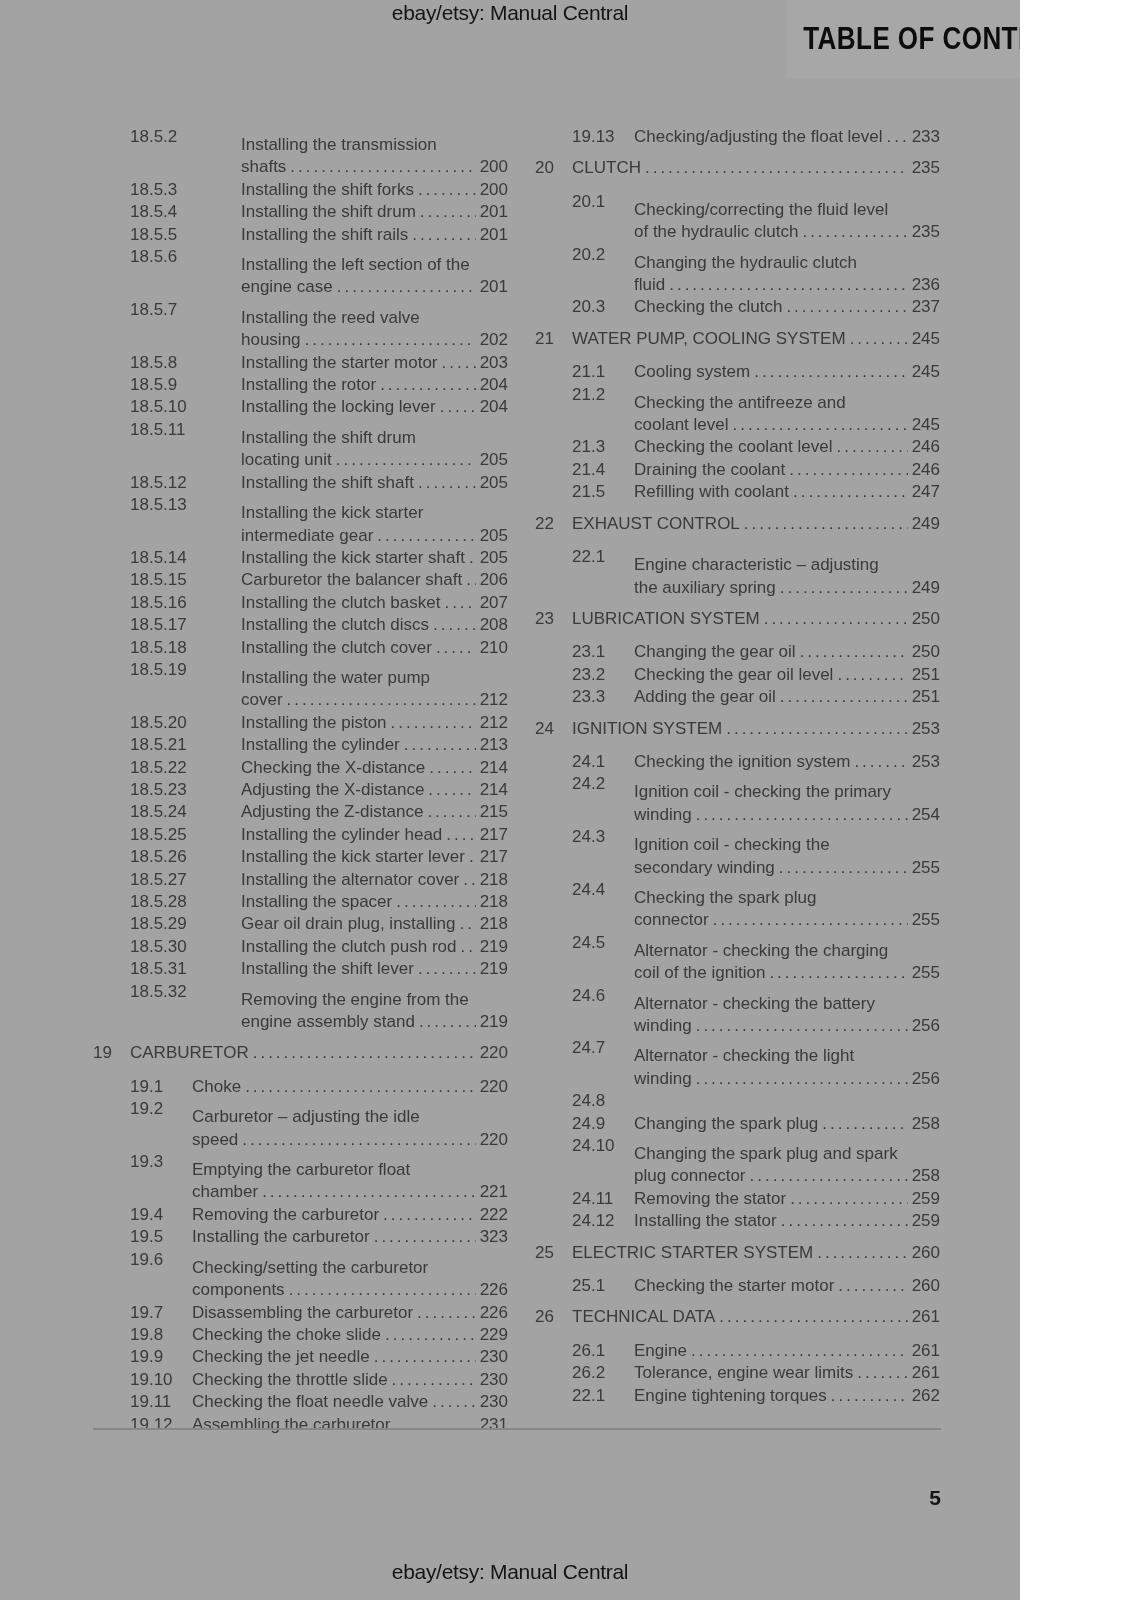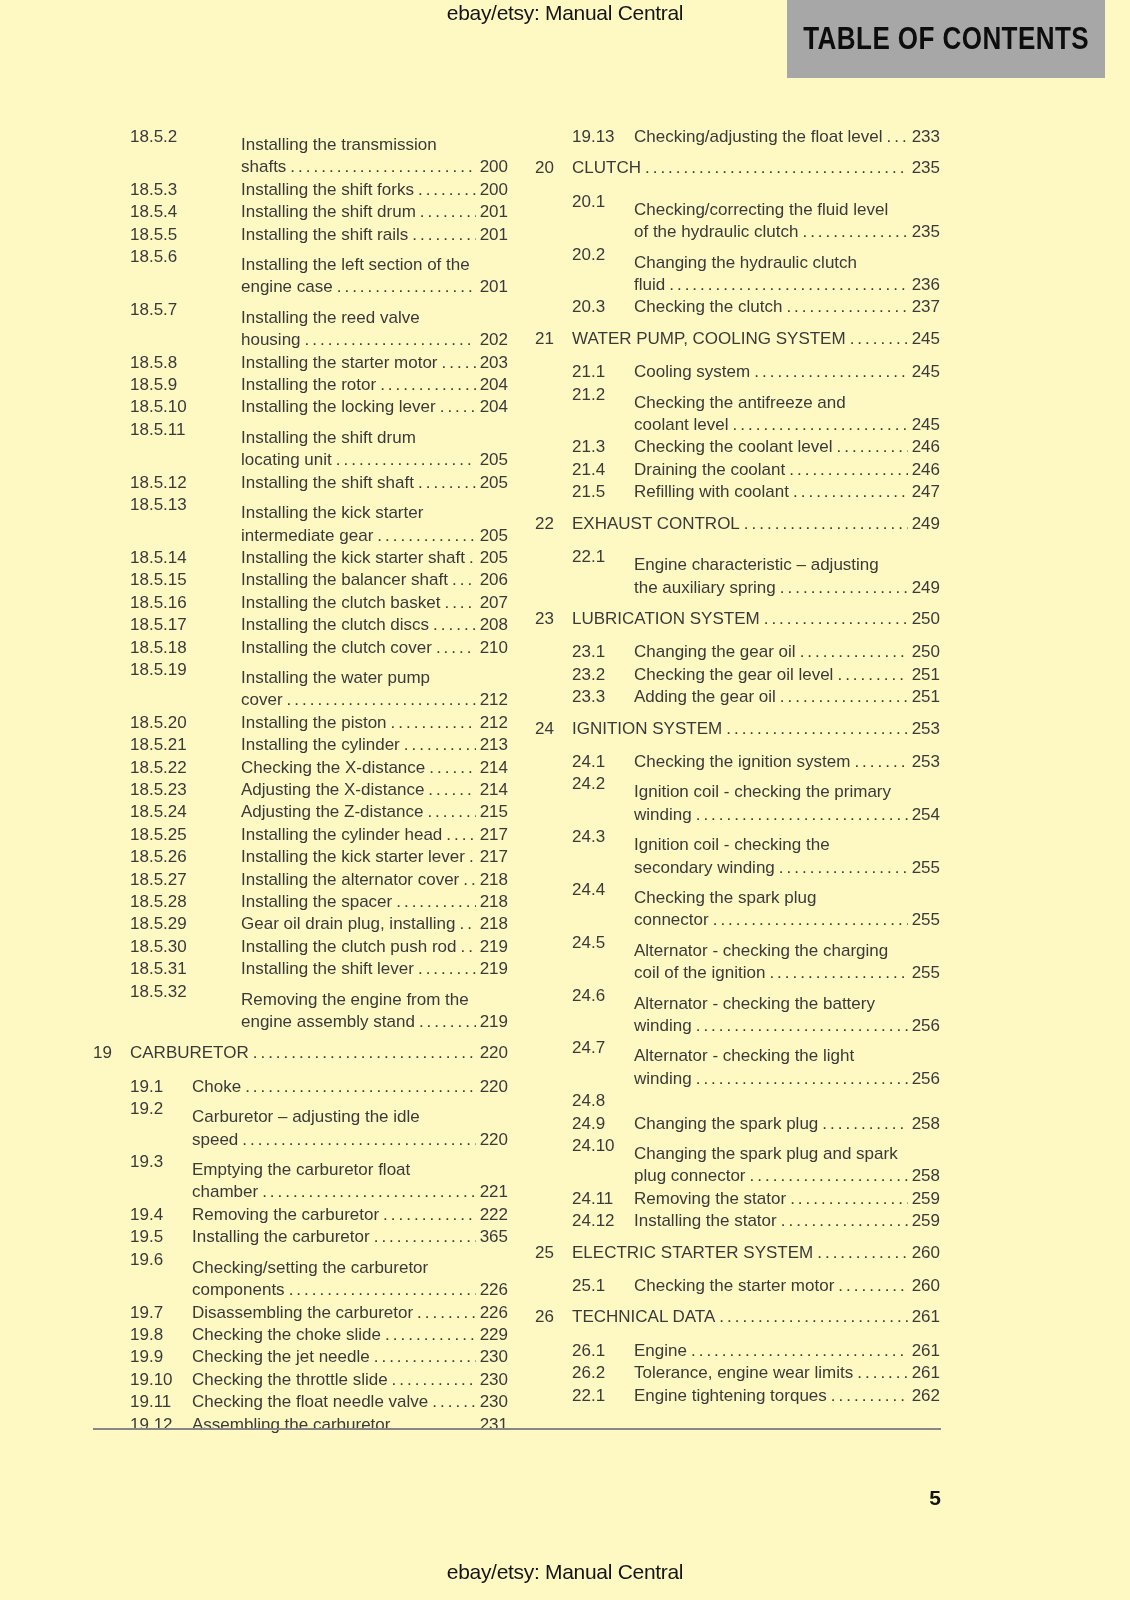--- a/index.html
+++ b/index.html
@@ -1,20 +1,20 @@
 <!DOCTYPE html>
 <html><head>
 <meta charset="utf-8">
 <style>
   html, body { margin: 0; padding: 0; background: #ffffff; }
   .page {
     position: relative;
-    width: 1130px;
+    width: 1020px;
     height: 1600px;
-    background: #fef9c3;
+    background: #a3a3a3;
     font-family: "Liberation Sans", sans-serif;
     color: #3a3a3a;
     overflow: hidden;
   }
   .top-watermark {
     position: absolute;
     top: 1px; left: 0;
     width: 100%;
     text-align: center;
     font-size: 21px;
@@ -248,21 +248,21 @@
               <span class="toc-text">Installing the kick starter shaft</span>
               <span class="toc-dots"></span>
               <span class="toc-page">205</span>
             </div>
           </div>
         </div>
         <div class="toc-entry level-3">
           <span class="toc-num">18.5.15</span>
           <div class="toc-body">
             <div class="toc-lastline">
-              <span class="toc-text">Installing the balancer shaft</span>
+              <span class="toc-text">Carburetor the balancer shaft</span>
               <span class="toc-dots"></span>
               <span class="toc-page">206</span>
             </div>
           </div>
         </div>
         <div class="toc-entry level-3">
           <span class="toc-num">18.5.16</span>
           <div class="toc-body">
             <div class="toc-lastline">
               <span class="toc-text">Installing the clutch basket</span>
@@ -484,21 +484,21 @@
               <span class="toc-page">222</span>
             </div>
           </div>
         </div>
         <div class="toc-entry level-2">
           <span class="toc-num">19.5</span>
           <div class="toc-body">
             <div class="toc-lastline">
               <span class="toc-text">Installing the carburetor</span>
               <span class="toc-dots"></span>
-              <span class="toc-page">365</span>
+              <span class="toc-page">323</span>
             </div>
           </div>
         </div>
         <div class="toc-entry level-2">
           <span class="toc-num">19.6</span>
           <div class="toc-body">
             <div class="toc-line">Checking/setting the carburetor</div>
             <div class="toc-lastline">
               <span class="toc-text">components</span>
               <span class="toc-dots"></span>

